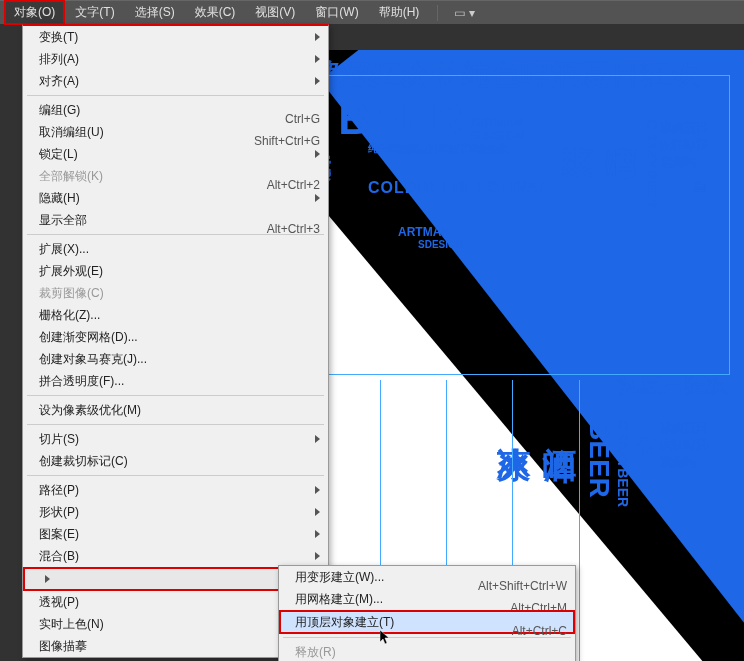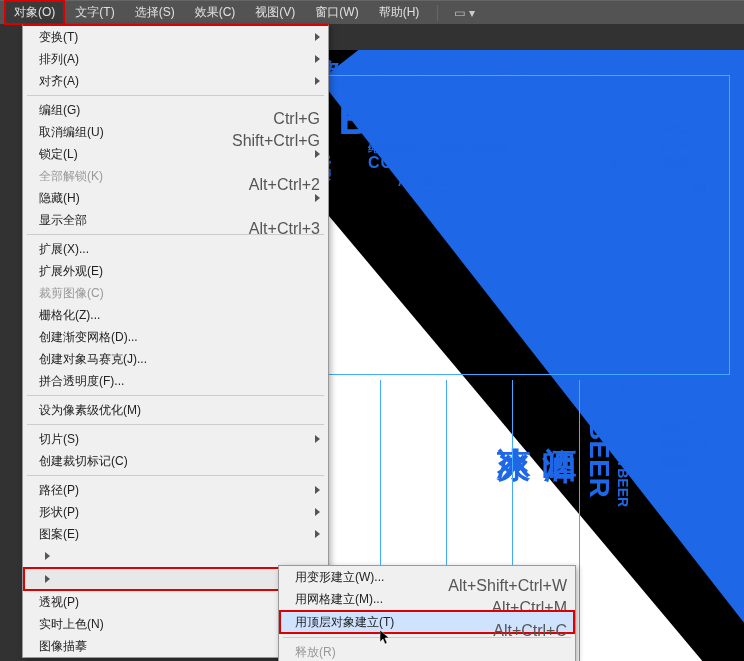--- a/index.html
+++ b/index.html
@@ -8,36 +8,36 @@
 .menubar { height: 24px; background: #535353; display: flex; align-items: center; padding: 0 4px; color: #e0e0e0; border-top: 1px solid #666; }
 .menubar-item { padding: 4px 10px; cursor: pointer; }
 .menubar-item.active { background: #3a3a3a; border: 2px solid #d00; padding: 2px 8px; }
 .menubar-sep { width: 1px; height: 16px; background: #666; margin: 0 8px; }
 
 .dropdown { position: absolute; left: 22px; top: 24px; width: 307px; background: #f0f0f0; border: 1px solid #999; box-shadow: 2px 2px 6px rgba(0,0,0,0.3); z-index: 10; border-top: 2px solid #d00;}
 .menu-row { height: 22px; display: flex; align-items: center; padding: 0 8px 0 16px; cursor: pointer; color: #222; position: relative; }
 .menu-row.disabled { color: #999; }
 .menu-row.highlighted { background: #e8e8e8; border: 2px solid #d00; padding: 0 6px 0 14px; height: 24px; }
 .menu-label { flex: 1; }
-.menu-shortcut { color: #555; font-size: 16px; margin-top: 18px; }
+.menu-shortcut { color: #555; font-size: 12px; margin-top: 18px; }
 .menu-arrow { width: 0; height: 0; border-left: 5px solid #555; border-top: 4px solid transparent; border-bottom: 4px solid transparent; margin-left: 6px; }
 .menu-sep { height: 1px; background: #ccc; margin: 3px 4px; }
 
 .submenu { position: absolute; left: 278px; top: 565px; width: 298px; background: #f0f0f0; border: 1px solid #999; box-shadow: 2px 2px 6px rgba(0,0,0,0.3); z-index: 11; }
 .submenu .menu-row.highlighted { background: #cfe3ff; border: 2px solid #d00; }
 
 .canvas { position: absolute; left: 280px; top: 50px; width: 464px; height: 611px; background: #fff; overflow: hidden; }
 .diagonal { position: absolute; left: -40px; top: 60px; width: 600px; height: 800px; background: #000; transform: rotate(-40deg); transform-origin: top left; }
 .diagonal-blue { position: absolute; left: 40px; top: 30px; width: 620px; height: 700px; background: #1e67e6; transform: rotate(-38deg); transform-origin: top left; z-index: 1; }
 
 .text-cloud { position: absolute; right: 16px; top: 10px; width: 420px; height: 580px; color: #1e67e6; font-weight: bold; overflow: hidden; z-index: 2; }
 .tc-line { white-space: nowrap; line-height: 1.1; }
 .big { font-size: 28px; letter-spacing: 2px; }
 .huge { font-size: 44px; letter-spacing: 1px; font-family: Impact, sans-serif; }
-.med { font-size: 16px; }
+.med { font-size: 16px; margin-top: 25px; }
 .sm { font-size: 10px; }
 .vert { writing-mode: vertical-rl; display: inline-block; }
 .right-col { position: absolute; right: 20px; top: 60px; display: flex; }
 .right-col2 { position: absolute; right: 20px; top: 360px; display: flex; }
 
 .cursor { position: absolute; left: 380px; top: 630px; width: 12px; height: 16px; z-index: 20; }
 
 .guides { position: absolute; left: 100px; top: 330px; width: 200px; height: 300px; border-left: 1px solid #4af; border-right: 1px solid #4af; z-index: 3; }
 .guides::before, .guides::after { content: ''; position: absolute; left: 33%; top: 0; bottom: 0; width: 1px; background: #4af; }
 .guides::after { left: 66%; }
@@ -138,20 +138,21 @@
     </div>
   <div class="menu-row">
       <span class="menu-label">形状(P)</span>
       <span class="menu-arrow"></span>
     </div>
   <div class="menu-row">
       <span class="menu-label">图案(E)</span>
       <span class="menu-arrow"></span>
     </div>
   <div class="menu-row">
+      <span class="menu-label">混合(B)</span>
       <span class="menu-arrow"></span>
     </div>
   <div class="menu-row highlighted">
       <span class="menu-arrow"></span>
     </div>
   <div class="menu-row">
       <span class="menu-label">透视(P)</span>
       <span class="menu-arrow"></span>
     </div>
   <div class="menu-row">

